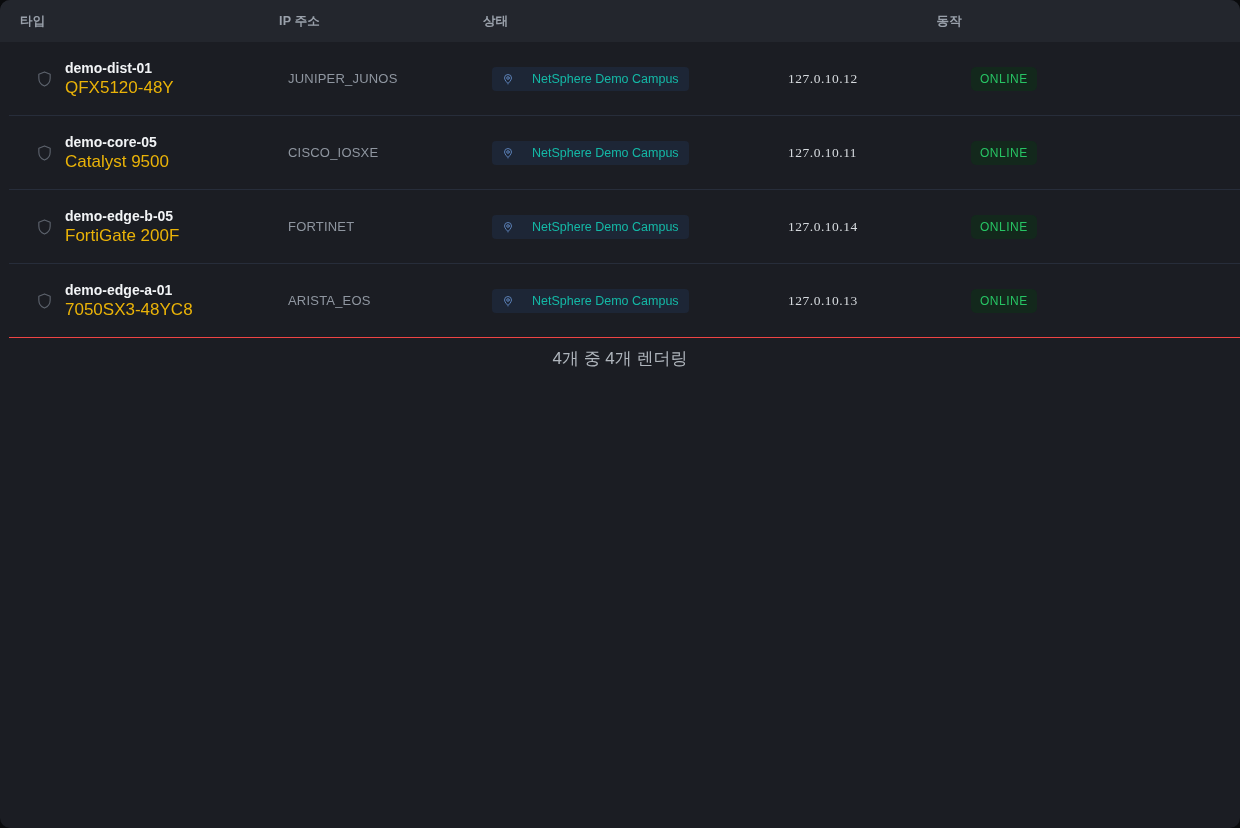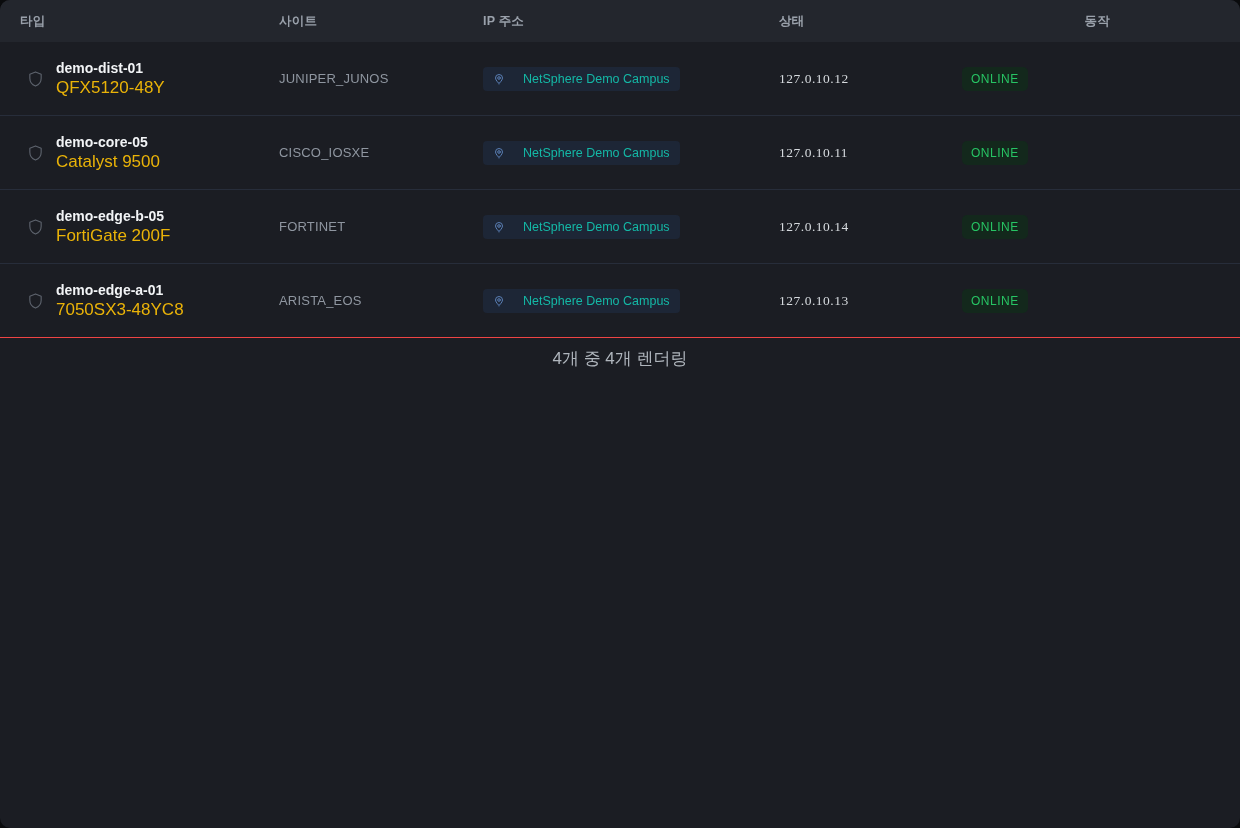--- a/index.html
+++ b/index.html
@@ -33,20 +33,21 @@
   }
   .th.right { text-align: right; }
   
   .row {
     height: 74px;
     display: grid;
     grid-template-columns: 259px 204px 296px 183px 148px 1fr;
     align-items: center;
     padding: 0 27px 0 20px;
     border-bottom: 1px solid #272d3a;
+    margin-left: 9px;
   }
   .row:last-of-type { border-bottom: 1px solid #ef4444; }
   .cell-device { display: flex; align-items: center; gap: 12px; }
   .shield { margin-left: 7px; flex: 0 0 auto; display: flex; }
   .shield svg { stroke: #5d636d; }
   .dev-text { display: flex; flex-direction: column; gap: 2px; }
   .dev-name { font-size: 14px; font-weight: 700; color: #f2f4f6; }
   .dev-model { font-size: 17px; color: #eab308; }
   .cell-type { font-size: 13px; color: #8f96a0; letter-spacing: 0.2px; }
   .site-badge {
@@ -90,21 +91,20 @@
     color: #b0b6bd;
   }
 </style>
 </head>
 <body>
 
 <div class="panel">
 
   <div class="thead">
     <div class="th">타입</div>
-    <div class="th">사이트</div>
     <div class="th">IP 주소</div>
     <div class="th">상태</div>
     <div class="th right">동작</div>
   </div>
 
   <div id="rows">
     <div class="row">
       <div class="cell-device">
         <span class="shield">
           <svg width="17" height="20" viewBox="0 0 24 24" fill="none" stroke-width="1.6" stroke-linejoin="round" stroke-linecap="round">

